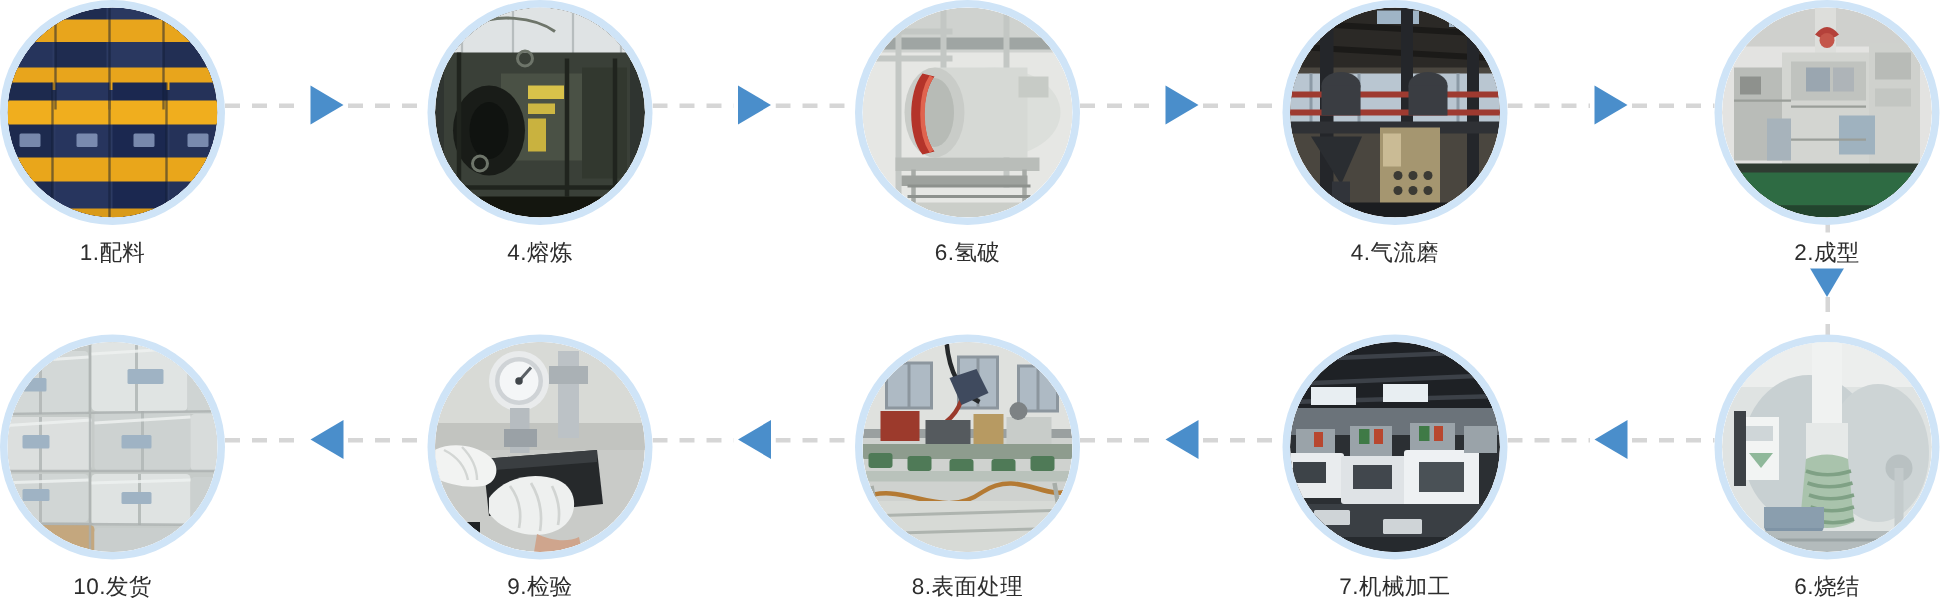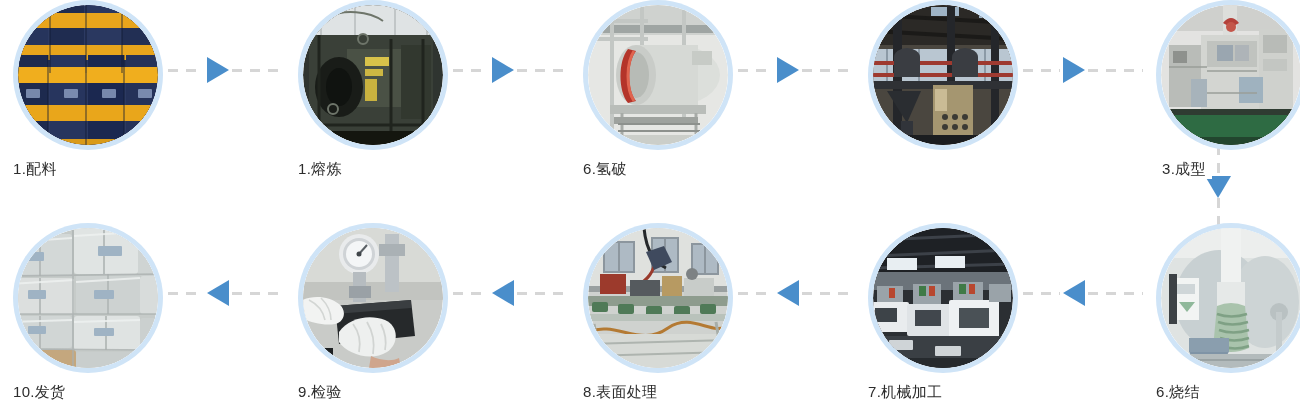--- a/index.html
+++ b/index.html
@@ -14,21 +14,21 @@
     overflow: hidden;
     font-family: "Liberation Sans", "DejaVu Sans", sans-serif;
   }
 
   #flow-root { position: absolute; inset: 0; }
 
   
   .node {
     position: absolute;
     width: 150px;
-    margin-left: 13px;
+    text-align: center;
   }
   .node-circle {
     position: relative;
     width: 140px;
     height: 140px;
     margin: 0 auto;
     border-radius: 50%;
     background: #ffffff;
     box-shadow: 0 0 0 5px #cfe4f7;
     overflow: hidden;
@@ -256,21 +256,21 @@
             <g stroke="#6e756a" stroke-width="2" fill="none">
               <path d="M26 12 C40 4, 66 6, 80 16"></path>
               <circle cx="60" cy="34" r="5"></circle>
               <circle cx="30" cy="104" r="5"></circle>
             </g>
             <rect x="0" y="126" width="140" height="14" fill="#14160f"></rect>
           </g>
         </svg>
       </div>
     </div>
-    <div class="node-label">1.熔炼</div>
+    <div class="node-label">4.熔炼</div>
   </div>
 
   <div class="node" style="left:570px; top:5px;">
     <div class="node-circle">
       <div class="node-photo">
         <svg viewBox="0 0 140 140" preserveAspectRatio="xMidYMid slice">
           <defs>
               <clipPath id="cp3">
                 <circle cx="70" cy="70" r="70"></circle>
               </clipPath>
@@ -377,20 +377,21 @@
                 <circle cx="92" cy="122" r="3"></circle>
             </g>
 
             <path d="M14 86 L48 86 L34 118 Z" fill="#2a2d31"></path>
             <rect x="28" y="116" width="12" height="24" fill="#31343a"></rect>
             <rect x="0" y="130" width="140" height="10" fill="#1b1d20"></rect>
           </g>
         </svg>
       </div>
     </div>
+    <div class="node-label">4.气流磨</div>
   </div>
 
   <div class="node has-vline" style="left:1143px; top:5px;">
     <div class="node-circle">
       <div class="node-photo">
         <svg viewBox="0 0 140 140" preserveAspectRatio="xMidYMid slice">
           <defs>
               <clipPath id="cp5">
                 <circle cx="70" cy="70" r="70"></circle>
               </clipPath>
@@ -425,21 +426,21 @@
 
             <g stroke="#9a9e99" stroke-width="1.5">
               <line x1="46" y1="66" x2="96" y2="66"></line>
               <line x1="46" y1="88" x2="96" y2="88"></line>
               <line x1="8" y1="62" x2="46" y2="62"></line>
             </g>
           </g>
         </svg>
       </div>
     </div>
-    <div class="node-label">3.成型</div>
+    <div class="node-label">2.成型</div>
   </div>
 
   <div class="node" style="left:1143px; top:228px;">
     <div class="node-circle">
       <div class="node-photo">
         <svg viewBox="0 0 140 140" preserveAspectRatio="xMidYMid slice">
           <defs>
               <clipPath id="cp6">
                 <circle cx="70" cy="70" r="70"></circle>
               </clipPath>

